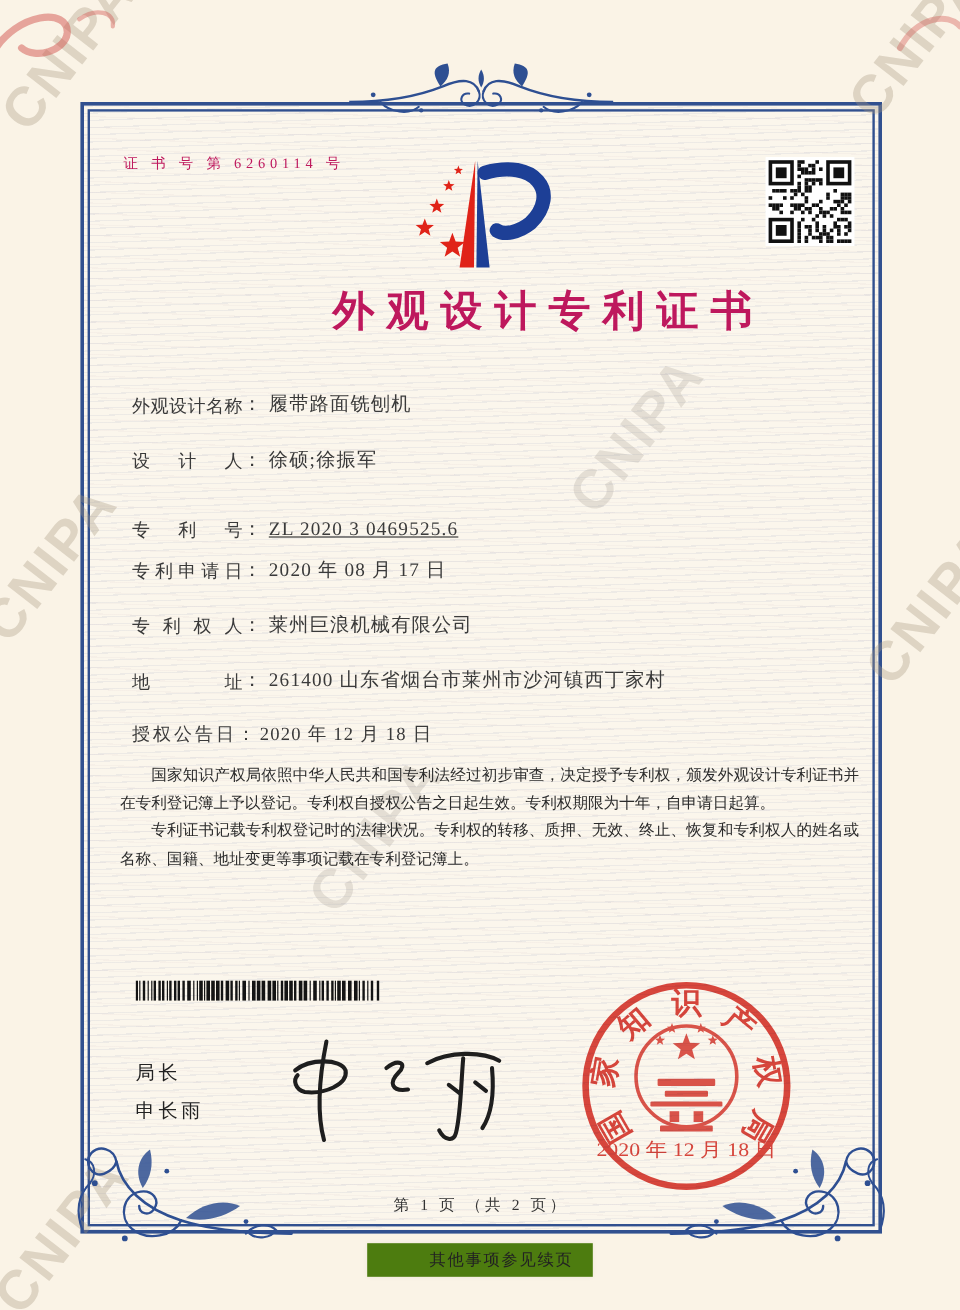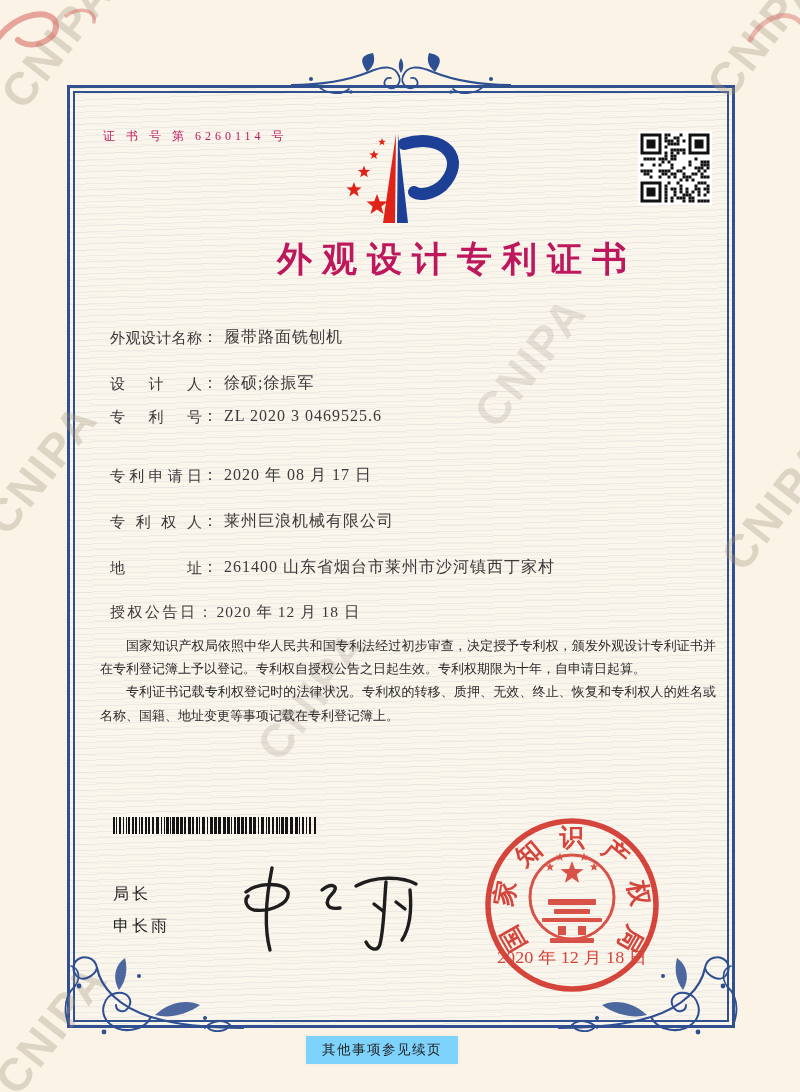--- a/index.html
+++ b/index.html
@@ -92,24 +92,25 @@
   .sig{position:absolute;left:230px;top:858px;width:205px;height:95px;z-index:2;}
   
   .seal{position:absolute;left:478px;top:811px;width:188px;height:188px;z-index:4;opacity:.9;mix-blend-mode:multiply;}
   
   .page-info{
     position:absolute;left:67px;top:995px;width:668px;text-align:center;
     font-size:13px;letter-spacing:3px;color:#333;z-index:2;
   }
   .note-box{
     position:absolute;left:306px;top:1036px;width:152px;height:28px;
-    background:#7dd3fc;z-index:2;
+    background:#4d7c0f;z-index:2;
     display:flex;align-items:center;justify-content:center;
     font-size:13.5px;letter-spacing:1.5px;color:#222;
     box-shadow:0 0 4px rgba(0,0,0,0.05);
+    padding-left:36px;
   }
 </style>
 </head>
 <body>
 
 <div class="page">
 
   <span class="wm" style="left:-18px;top:16px;">CNIPA</span>
   <span class="wm" style="left:688px;top:6px;">CNIPA</span>
   <span class="wm light" style="left:455px;top:335px;">CNIPA</span>
@@ -337,21 +338,21 @@
     </svg>
 
   <div class="title">外观设计专利证书</div>
 
   <div class="frow" style="top:327px;">
     <span class="flabel">外观设计名称</span><span class="fcolon">：</span><span class="fvalue">履带路面铣刨机</span>
   </div>
   <div class="frow" style="top:373px;">
     <span class="flabel">设计人</span><span class="fcolon">：</span><span class="fvalue">徐硕;徐振军</span>
   </div>
-  <div class="frow" style="top:406px;">
+  <div class="frow" style="top:431px;text-decoration:underline;">
     <span class="flabel">专利号</span><span class="fcolon">：</span><span class="fvalue">ZL 2020 3 0469525.6</span>
   </div>
   <div class="frow" style="top:465px;">
     <span class="flabel">专利申请日</span><span class="fcolon">：</span><span class="fvalue">2020 年 08 月 17 日</span>
   </div>
   <div class="frow" style="top:511px;">
     <span class="flabel">专利权人</span><span class="fcolon">：</span><span class="fvalue">莱州巨浪机械有限公司</span>
   </div>
   <div class="frow" style="top:557px;">
     <span class="flabel">地址</span><span class="fcolon">：</span><span class="fvalue">261400 山东省烟台市莱州市沙河镇西丁家村</span>
@@ -459,17 +460,18 @@
         <rect x="70" y="88" width="48" height="6" fill="#d7342c" rx="1"></rect>
         <rect x="76" y="98" width="36" height="5" fill="#d7342c" rx="1"></rect>
         <rect x="64" y="107" width="60" height="4" fill="#d7342c" rx="1"></rect>
         <rect x="80" y="115" width="8" height="9" fill="#d7342c"></rect>
         <rect x="100" y="115" width="8" height="9" fill="#d7342c"></rect>
         <rect x="72" y="127" width="44" height="5" fill="#d7342c" rx="1"></rect>
       </g>
       <text x="94" y="152" fill="#d7342c" font-size="16" font-family="'Liberation Serif', serif" text-anchor="middle" textLength="150" lengthAdjust="spacingAndGlyphs">2020 年 12 月 18 日</text>
     </svg>
 
+  <div class="page-info">第 1 页 （共 2 页）</div>
   <div class="note-box">
     <span>其他事项参见续页</span>
   </div>
 
 </div>
 
 </body></html>

